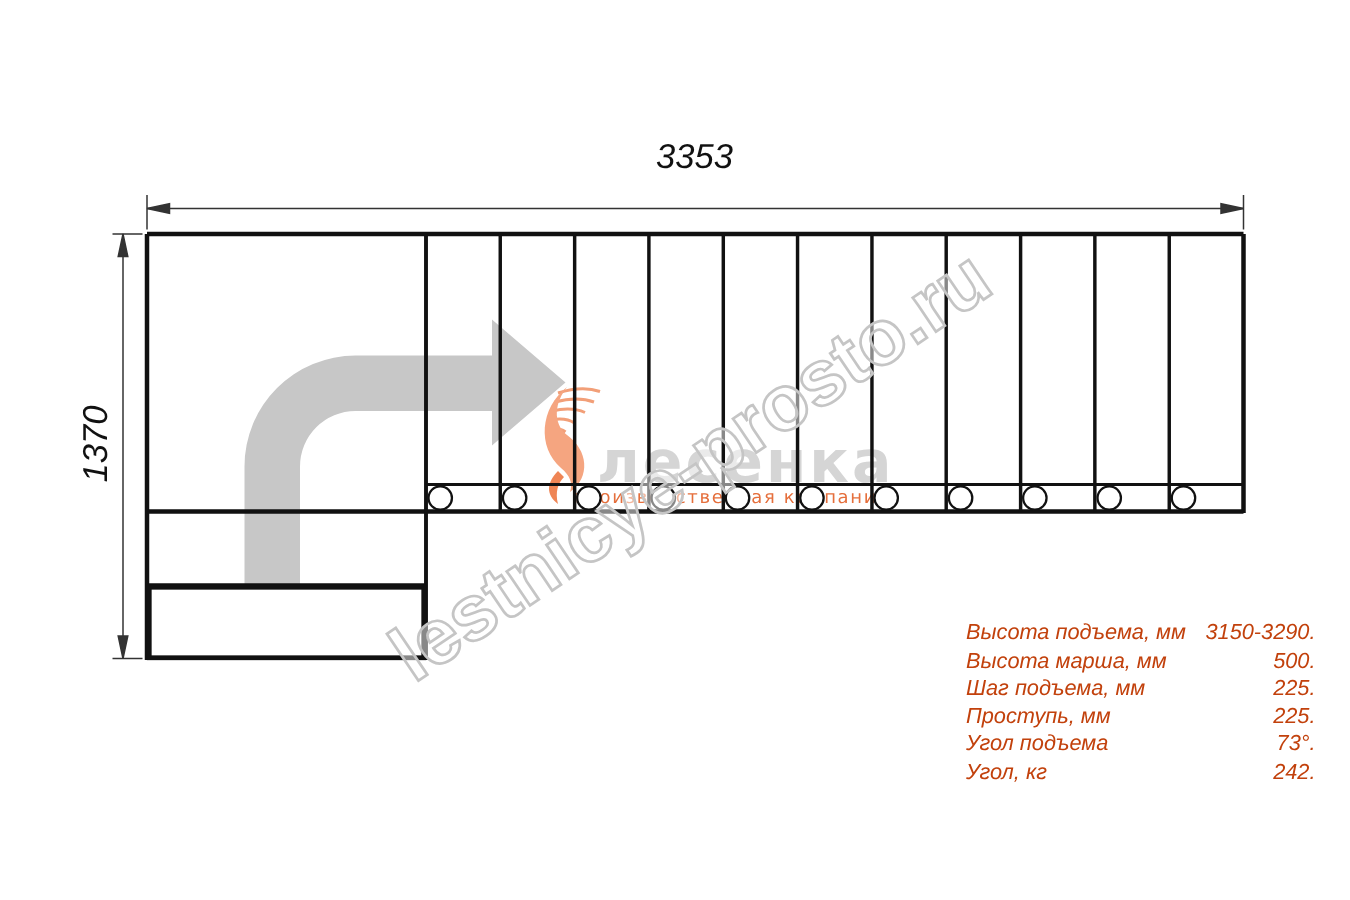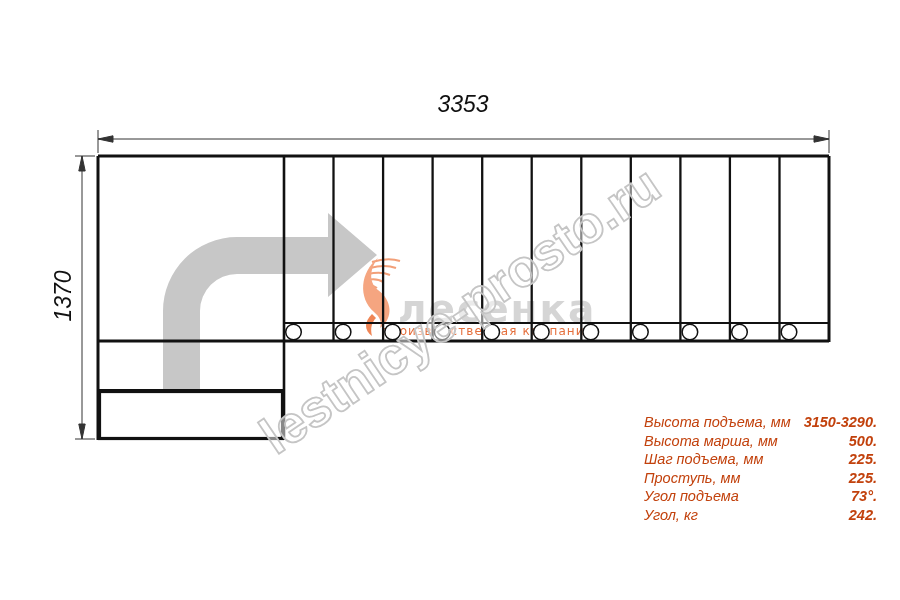--- a/index.html
+++ b/index.html
@@ -18,21 +18,21 @@
   
   .logo-name{position:absolute;left:398px;top:286px;font-size:39px;font-weight:bold;
              letter-spacing:2px;color:#d5d5d5;font-family:"DejaVu Sans",sans-serif;}
   .logo-sub{position:absolute;left:382px;top:324px;font-size:12px;letter-spacing:1.1px;
             color:#e56f3c;font-family:"DejaVu Sans",sans-serif;white-space:nowrap;}
 
   
   .spec{position:absolute;left:644px;top:413px;width:233px;color:#c2410c;
         font-style:italic;font-size:14.5px;line-height:18.6px;}
   .spec-row{display:flex;justify-content:space-between;}
-  .spec-val{text-align:left;font-weight:bold;}
+  .spec-val{text-align:left;}
 
   svg{display:block;}
   .wm-text{font-family:"Liberation Sans",sans-serif;font-weight:bold;}
 </style>
 </head>
 <body>
 
 <div class="stage">
 
   <svg class="layer z1" width="900" height="600">

